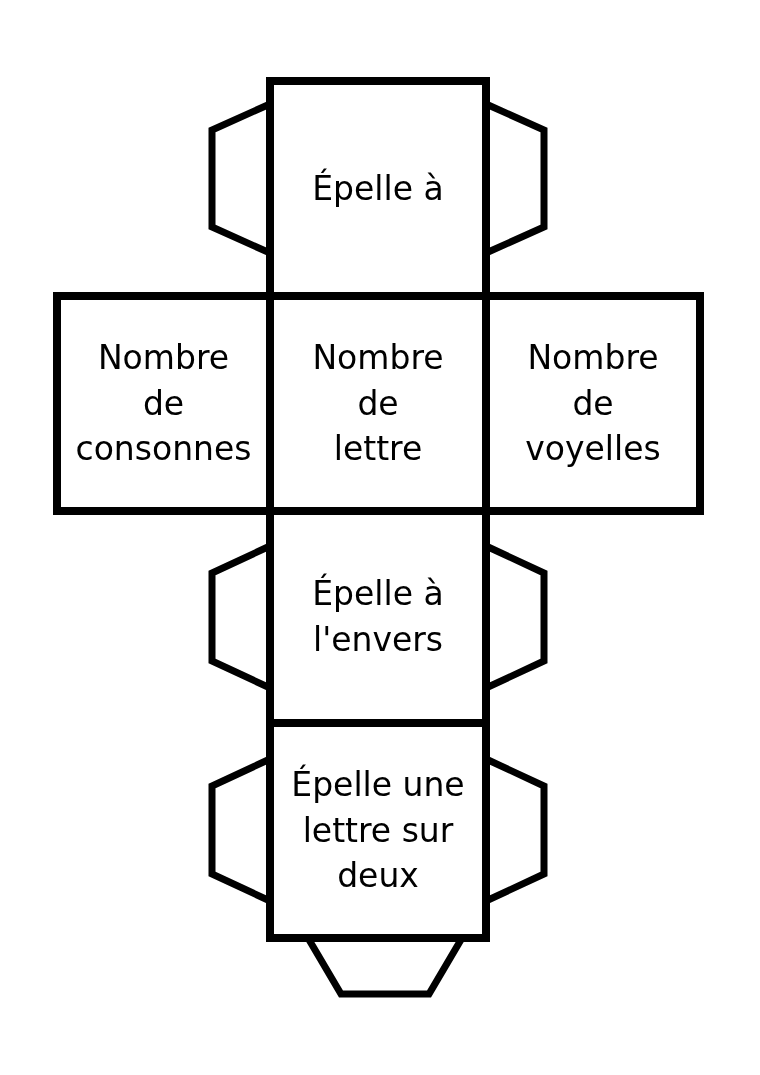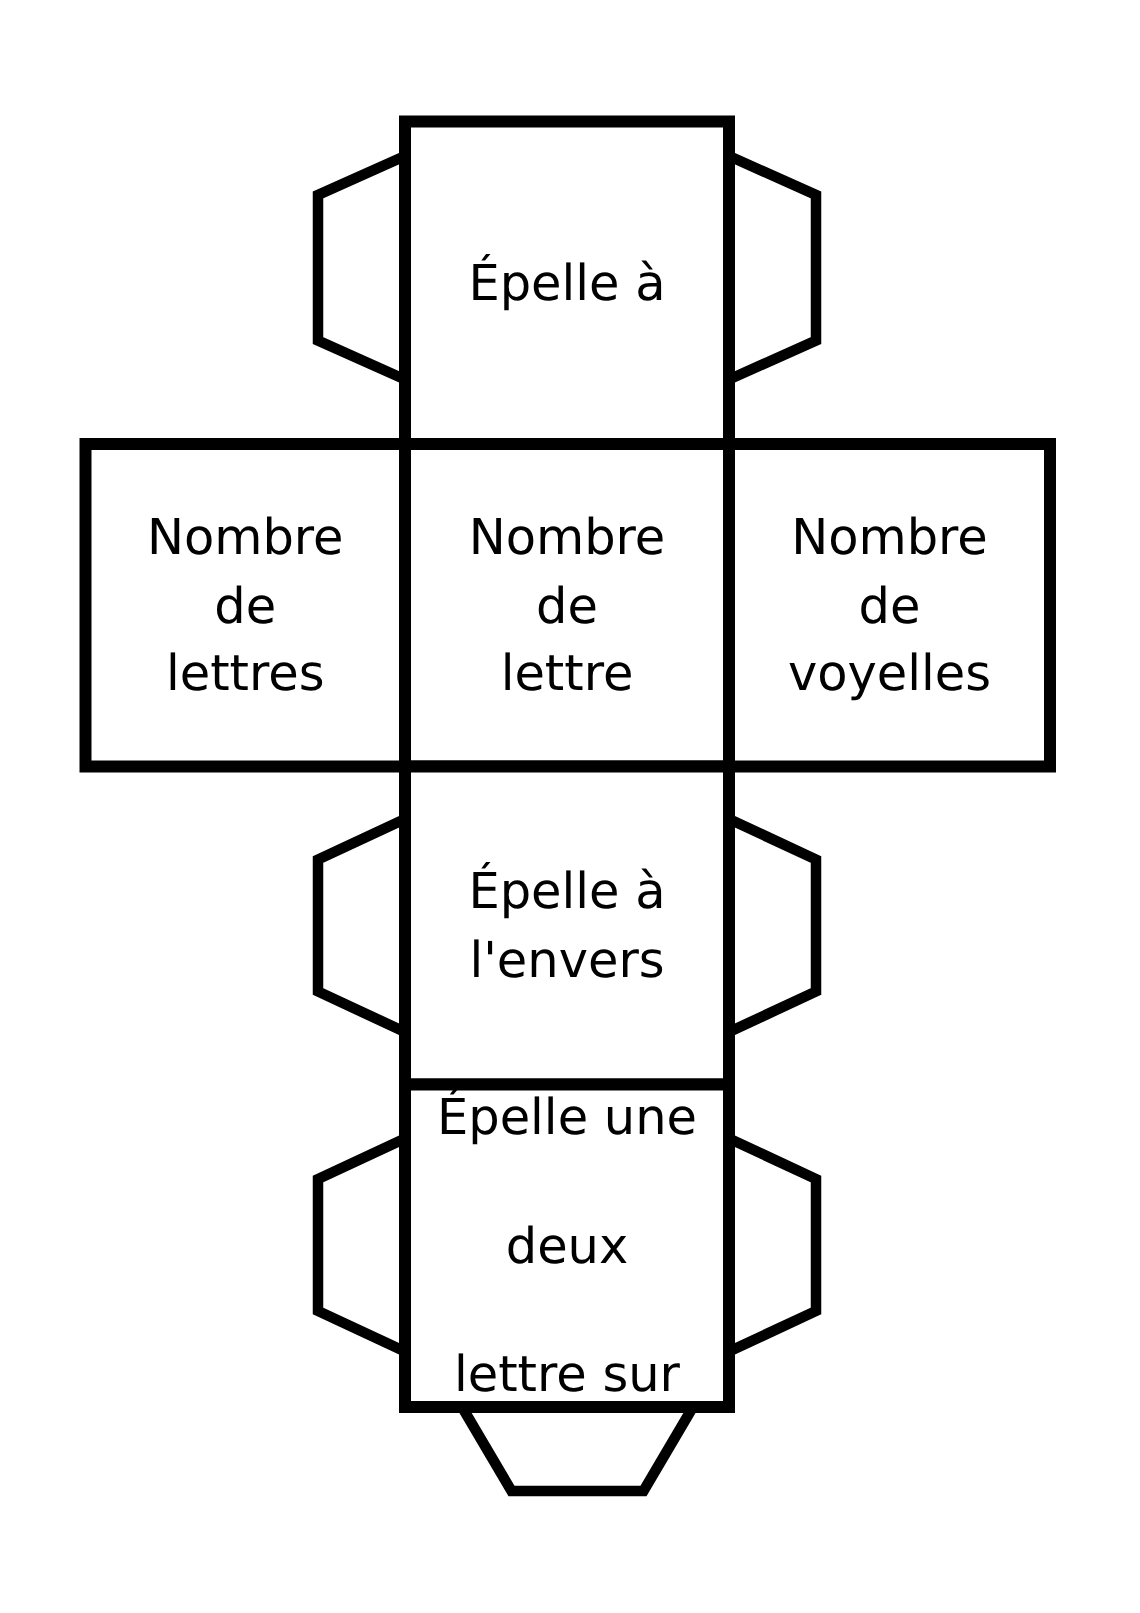--- a/index.html
+++ b/index.html
@@ -56,39 +56,39 @@
     <rect x="270" y="723" width="216" height="215" fill="#ffffff" stroke="#000000" stroke-width="8"></rect>
   </svg>
 
   <div class="face-label" style="left:270px; top:81px; width:216px; height:215px;">
     <div>Épelle à</div>
   </div>
 
   <div class="face-label" style="left:57px; top:296px; width:213px; height:215px;">
     <div>Nombre</div>
     <div>de</div>
-    <div>lettres</div>
+    <div>consonnes</div>
   </div>
 
   <div class="face-label" style="left:270px; top:296px; width:216px; height:215px;">
     <div>Nombre</div>
     <div>de</div>
     <div>lettre</div>
   </div>
 
   <div class="face-label" style="left:486px; top:296px; width:214px; height:215px;">
     <div>Nombre</div>
     <div>de</div>
     <div>voyelles</div>
   </div>
 
   <div class="face-label" style="left:270px; top:511px; width:216px; height:212px;">
     <div>Épelle à</div>
     <div>l'envers</div>
   </div>
 
-  <div class="face-label" style="left:270px; top:723px; width:216px; height:215px;gap:40px;">
+  <div class="face-label" style="left:270px; top:723px; width:216px; height:215px;">
     <div>Épelle une</div>
+    <div>lettre sur</div>
     <div>deux</div>
-    <div>lettre sur</div>
   </div>
 
 </div>
 
 </body></html>

